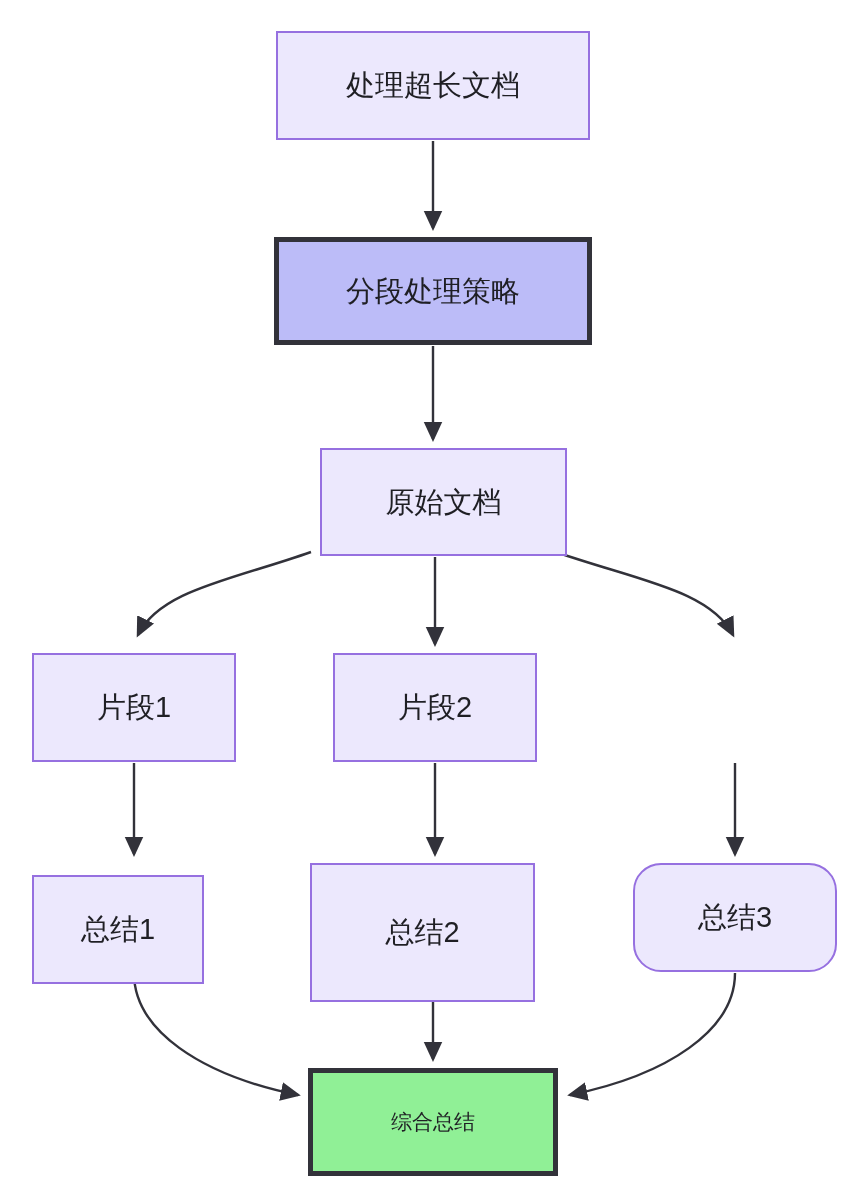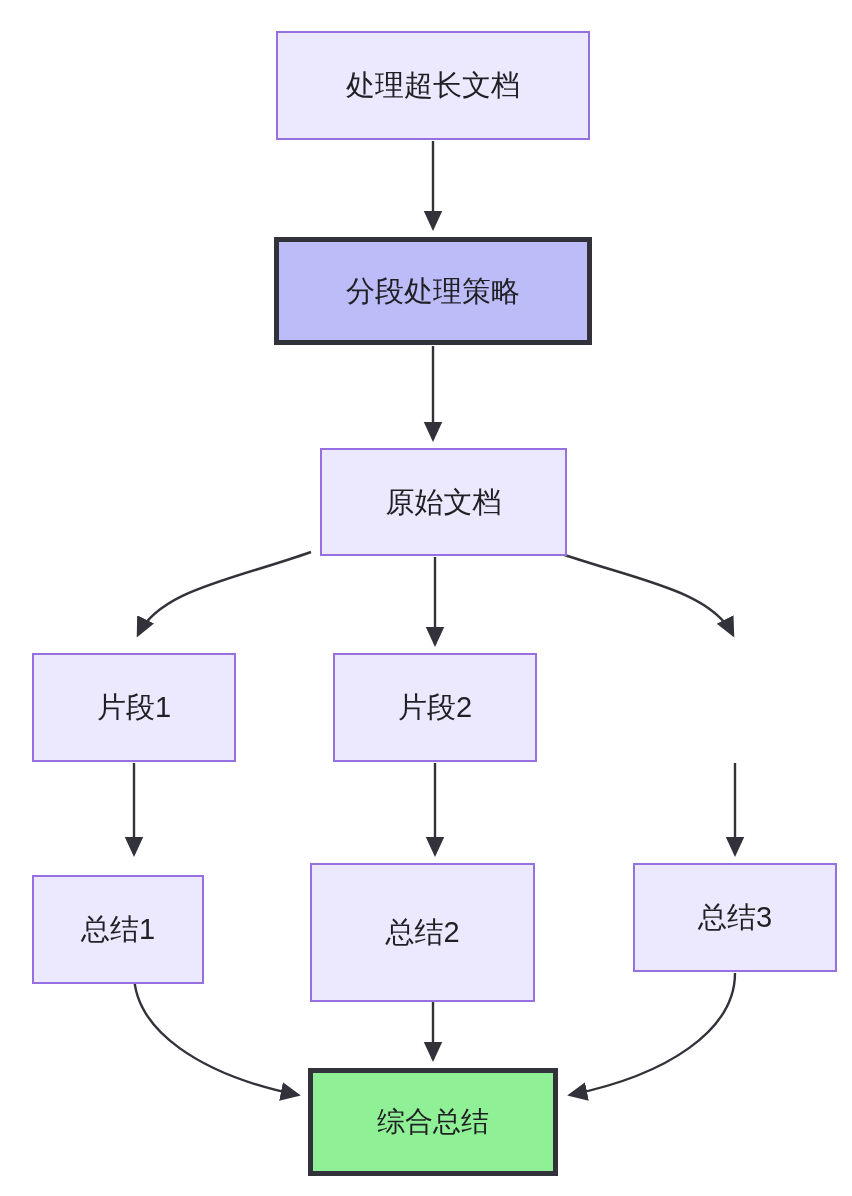--- a/index.html
+++ b/index.html
@@ -47,33 +47,33 @@
     font-size: 29px;
   }
   .node.style-accent {
     background: #bcbcf8;
     border: 5px solid #32323a;
     font-size: 29px;
   }
   .node.style-success {
     background: #90f096;
     border: 5px solid #32323a;
-    font-size: 28px;
+    font-size: 21px;
   }
 
   
   #node-source        { left: 276px; top: 31px;   width: 314px; height: 109px; }
   #node-strategy      { left: 274px; top: 237px;  width: 318px; height: 108px; }
   #node-original      { left: 320px; top: 448px;  width: 247px; height: 108px; }
   #node-fragment-1    { left: 32px;  top: 653px;  width: 204px; height: 109px; }
   #node-fragment-2    { left: 333px; top: 653px;  width: 204px; height: 109px; }
   #node-fragment-3    { left: 633px; top: 653px;  width: 204px; height: 109px; }
   #node-summary-1     { left: 32px;  top: 863px;  width: 172px; height: 109px; margin-top: 12px; }
   #node-summary-2     { left: 310px; top: 863px;  width: 225px; height: 139px; }
-  #node-summary-3     { left: 633px; top: 863px;  width: 204px; height: 109px; }
+  #node-summary-3     { left: 633px; top: 863px;  width: 204px; height: 109px; border-radius: 28px; }
   #node-final         { left: 308px; top: 1068px; width: 250px; height: 108px; }
 </style>
 </head>
 <body>
 
 <div id="diagram-root">
 
   <svg id="edge-layer" viewBox="0 0 852 1196" width="852" height="1196" xmlns="http://www.w3.org/2000/svg">
     <defs>
       <marker id="arrowhead" markerWidth="9" markerHeight="9" refX="7.2" refY="4.5" orient="auto" markerUnits="strokeWidth">

